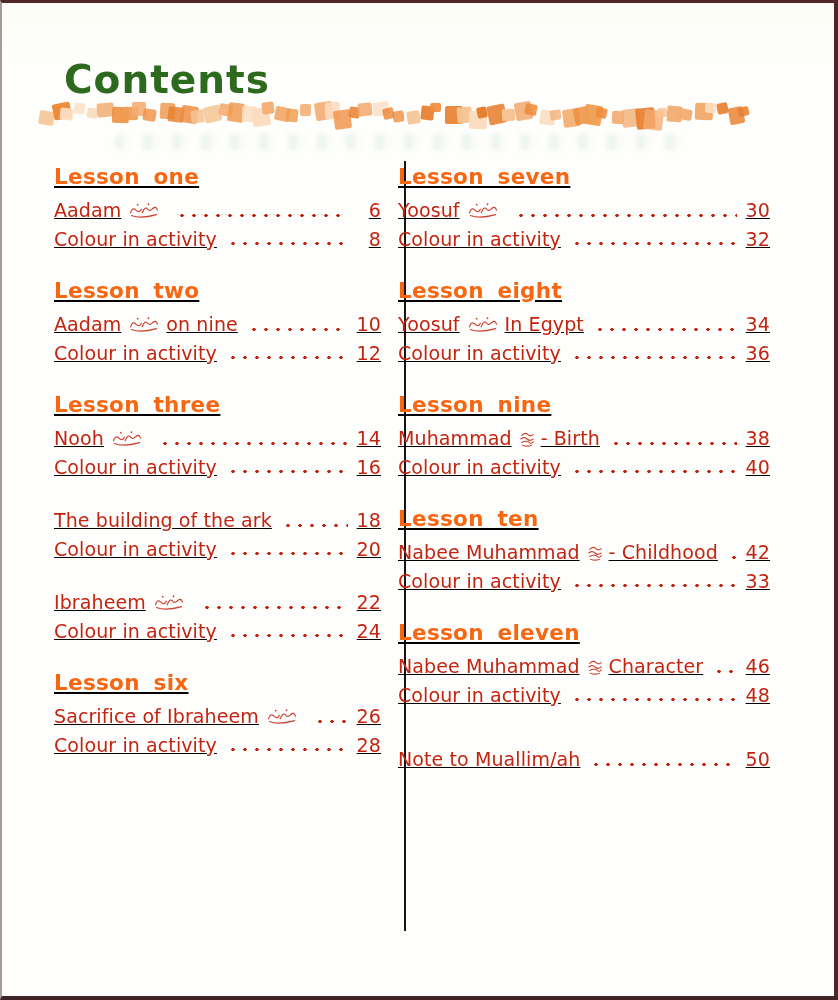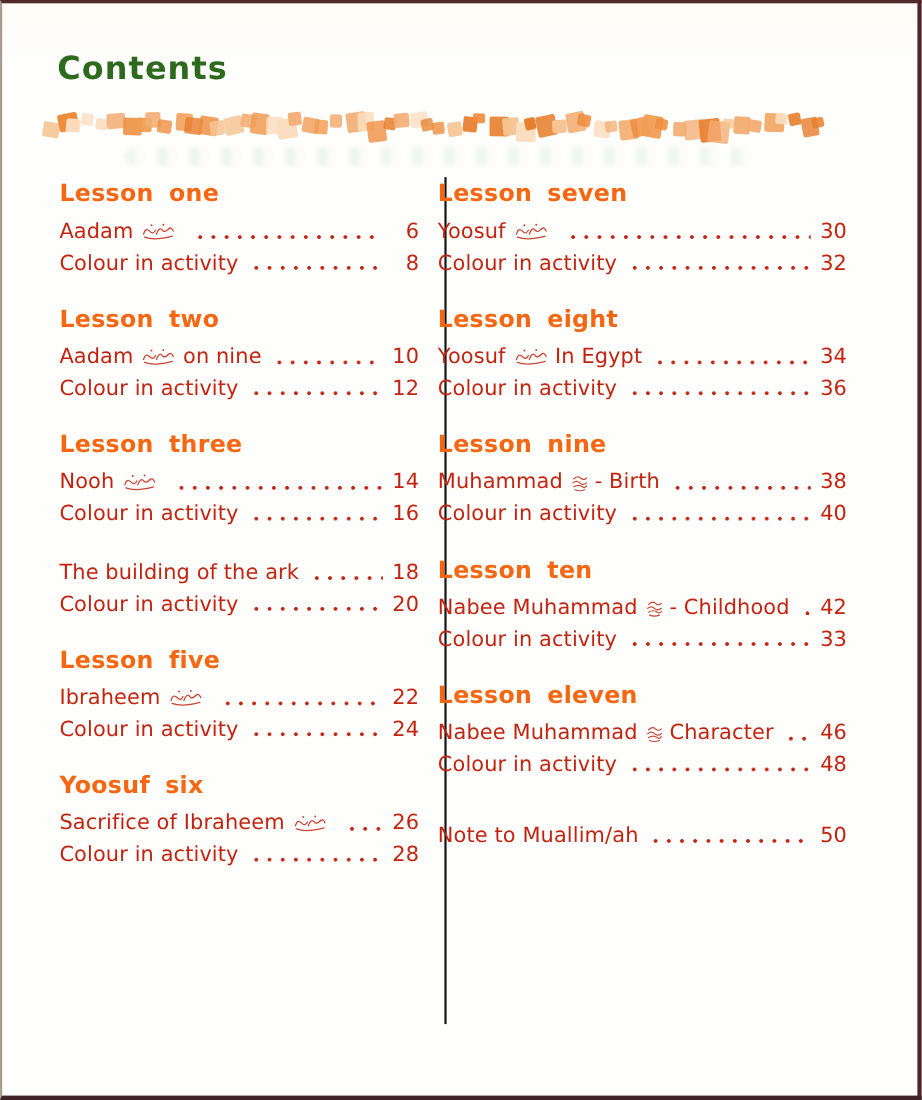--- a/index.html
+++ b/index.html
@@ -15,37 +15,37 @@
     box-sizing:border-box;
     background:linear-gradient(180deg,#fdfcf6 0%,#fefefc 6%,#fefefc 100%);
     border-top:3px solid #52292b;
     border-right:4px solid #4f2527;
     border-bottom:4px solid #3f2326;
     border-left:2px solid #a89b96;
     font-family:"DejaVu Sans","Liberation Sans",sans-serif;
     overflow:hidden;
   }
   .title{
-    position:absolute;left:50px;top:42px;margin:0;
-    font-size:29px;font-weight:700;letter-spacing:1px;
+    position:absolute;left:50px;top:42px;margin:12px;
+    font-size:39px;font-weight:700;letter-spacing:1px;
     color:var(--green);
   }
   .band{position:absolute;left:36px;top:95px;width:724px;height:32px;}
   .band span{
     position:absolute;display:block;border-radius:2px;
   }
   .ghost{
     position:absolute;left:112px;top:131px;width:570px;height:16px;
     opacity:.4;filter:blur(2.5px);border-radius:8px;
     background:repeating-linear-gradient(90deg,
       rgba(150,190,170,.40) 0 9px,
       rgba(215,232,224,.18) 9px 17px,
       rgba(0,0,0,0) 17px 29px);
   }
-  .col{position:absolute;top:161px;}
+  .col{position:absolute;top:161px;text-decoration:underline;}
   .col-left{left:52px;width:327px;}
   .col-right{left:396px;width:372px;}
   .divider{
     position:absolute;left:402px;top:158px;width:2px;height:770px;
     background:var(--divider);
   }
   .block{margin:0 0 25px 0;}
   .heading{
     margin:0 0 6px 0;
     font-size:21.5px;font-weight:700;line-height:26px;
@@ -217,21 +217,20 @@
           <span class="leader"></span>
           <span class="page-num">18</span>
         </div>
         <div class="row">
           <span class="label">Colour in activity</span>
           <span class="leader"></span>
           <span class="page-num">20</span>
         </div>
       </div>
       <div class="block">
-        <h2 class="heading">Lesson five</h2>
         <div class="row">
           <span class="label">Ibraheem</span>
           <span class="hon" title="عليه السلام"><svg viewBox="0 0 34 20" width="32" height="18" aria-hidden="true">
               <g fill="none" stroke="currentColor" stroke-width="1.3" stroke-linecap="round">
                 <path d="M2 12 Q4 5 8 9 T14 8"></path>
                 <path d="M15 12 Q18 4 21 8 Q23 11 27 7"></path>
                 <path d="M27 7 Q30 4 32 9"></path>
                 <path d="M3 15 Q13 19 31 14"></path>
               </g>
               <circle cx="10" cy="3" r="1" fill="currentColor"></circle>
@@ -240,21 +239,21 @@
           <span class="leader"></span>
           <span class="page-num">22</span>
         </div>
         <div class="row">
           <span class="label">Colour in activity</span>
           <span class="leader"></span>
           <span class="page-num">24</span>
         </div>
       </div>
       <div class="block">
-        <h2 class="heading">Yoosuf six</h2>
+        <h2 class="heading">Lesson six</h2>
         <div class="row">
           <span class="label">Sacrifice of Ibraheem</span>
           <span class="hon" title="عليه السلام"><svg viewBox="0 0 34 20" width="32" height="18" aria-hidden="true">
               <g fill="none" stroke="currentColor" stroke-width="1.3" stroke-linecap="round">
                 <path d="M2 12 Q4 5 8 9 T14 8"></path>
                 <path d="M15 12 Q18 4 21 8 Q23 11 27 7"></path>
                 <path d="M27 7 Q30 4 32 9"></path>
                 <path d="M3 15 Q13 19 31 14"></path>
               </g>
               <circle cx="10" cy="3" r="1" fill="currentColor"></circle>

